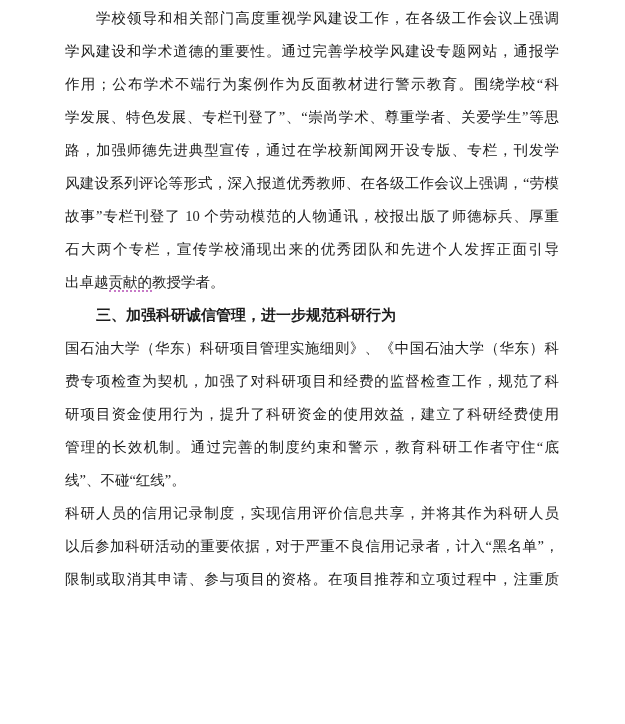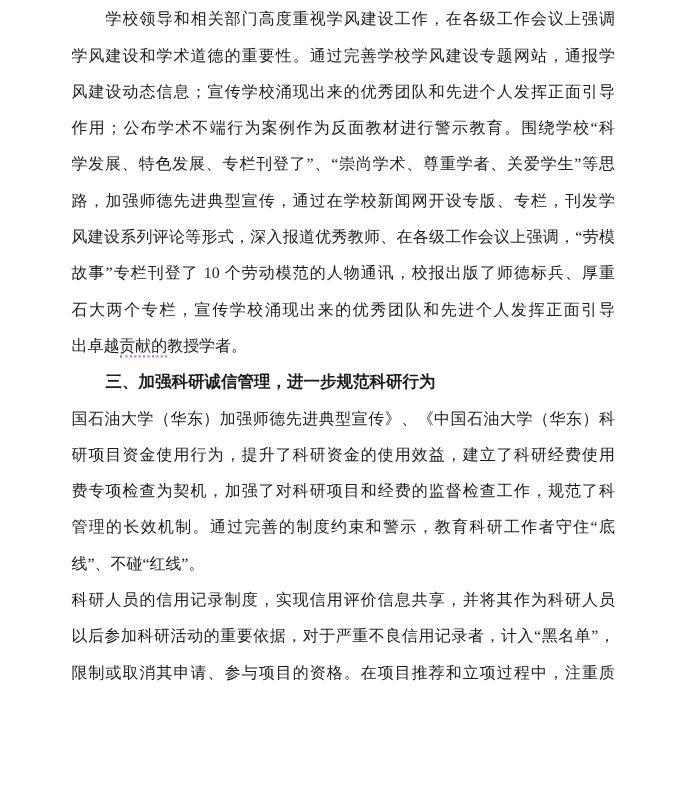--- a/index.html
+++ b/index.html
@@ -47,36 +47,35 @@
 </style>
 </head>
 <body>
 
 <div class="page">
   <div class="textblock">
 
     <div class="para">
       <div class="line indent fill">学校领导和相关部门高度重视学风建设工作，在各级工作会议上强调</div>
       <div class="line fill">学风建设和学术道德的重要性。通过完善学校学风建设专题网站，通报学</div>
-      <div class="line fill">风建设动态信息；宣传学校涌现出来的优秀团队和先进个人发挥正面引导</div>
       <div class="line fill">作用；公布学术不端行为案例作为反面教材进行警示教育。围绕学校“科</div>
       <div class="line fill">学发展、特色发展、专栏刊登了”、“崇尚学术、尊重学者、关爱学生”等思</div>
       <div class="line fill">路，加强师德先进典型宣传，通过在学校新闻网开设专版、专栏，刊发学</div>
       <div class="line fill">风建设系列评论等形式，深入报道优秀教师、在各级工作会议上强调，“劳模</div>
       <div class="line fill">故事”专栏刊登了 10 个劳动模范的人物通讯，校报出版了师德标兵、厚重</div>
       <div class="line fill">石大两个专栏，宣传学校涌现出来的优秀团队和先进个人发挥正面引导</div>
       <div class="line"><span>出卓越</span><span class="spell">贡献的</span><span>教授学者。</span></div>
     </div>
 
     <div class="line heading indent">三、加强科研诚信管理，进一步规范科研行为</div>
 
     <div class="para">
-      <div class="line fill">国石油大学（华东）加强师德先进典型宣传》、《中国石油大学（华东）科</div>
+      <div class="line fill">国石油大学（华东）科研项目管理实施细则》、《中国石油大学（华东）科</div>
+      <div class="line fill">费专项检查为契机，加强了对科研项目和经费的监督检查工作，规范了科</div>
       <div class="line fill">研项目资金使用行为，提升了科研资金的使用效益，建立了科研经费使用</div>
-      <div class="line fill">费专项检查为契机，加强了对科研项目和经费的监督检查工作，规范了科</div>
       <div class="line fill">管理的长效机制。通过完善的制度约束和警示，教育科研工作者守住“底</div>
       <div class="line">线”、不碰“红线”。</div>
     </div>
 
     <div class="para">
       <div class="line fill">科研人员的信用记录制度，实现信用评价信息共享，并将其作为科研人员</div>
       <div class="line fill">以后参加科研活动的重要依据，对于严重不良信用记录者，计入“黑名单”，</div>
       <div class="line fill">限制或取消其申请、参与项目的资格。在项目推荐和立项过程中，注重质</div>
     </div>
 

